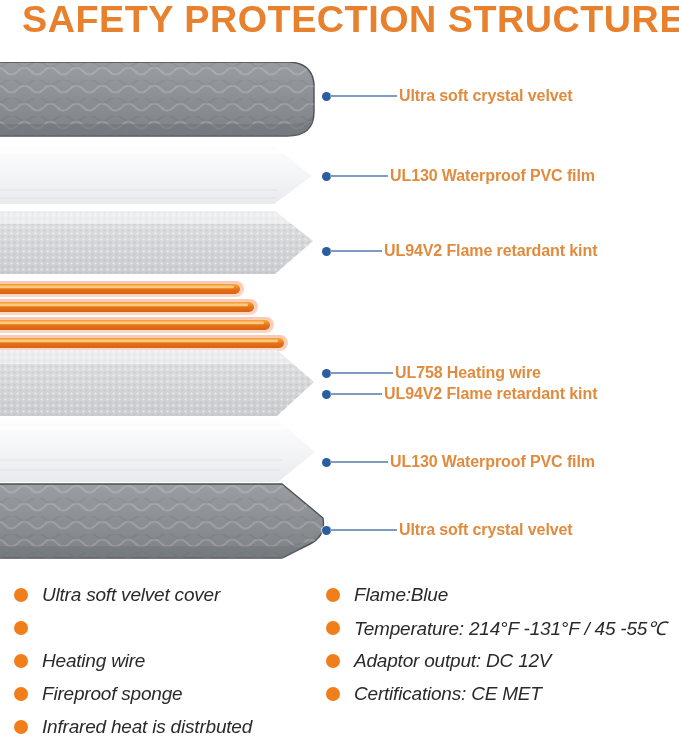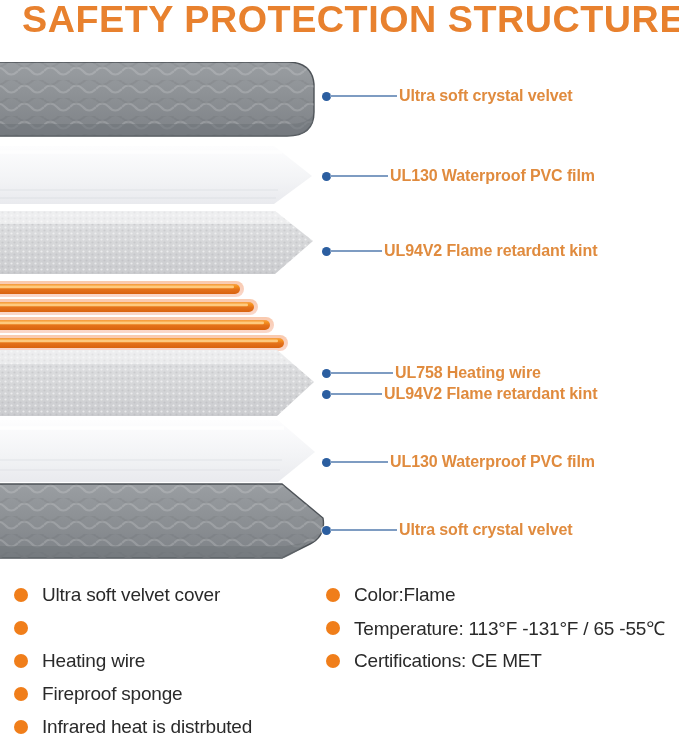--- a/index.html
+++ b/index.html
@@ -88,20 +88,21 @@
     letter-spacing: -0.1px;
   }
 
   
   #specs {
     position: absolute;
     left: 0;
     top: 578px;
     width: 679px;
     height: 160px;
+    font-style: italic;
   }
   .speccol {
     position: absolute;
     top: 0;
   }
   .speccol.left  { left: 14px;  width: 320px; }
   .speccol.right { left: 326px; width: 353px; }
 
   .specrow {
     display: flex;
@@ -308,25 +309,29 @@
     </div>
     <div class="specrow">
       <span class="bdot"></span>
       <span class="btext">Infrared heat is distrbuted</span>
     </div>
   </div>
 
   <div class="speccol right">
     <div class="specrow">
       <span class="bdot"></span>
-      <span class="btext">Color:Flame</span>
-    </div>
-    <div class="specrow">
-      <span class="bdot"></span>
-      <span class="btext">Temperature: 113°F -131°F / 65 -55℃</span>
+      <span class="btext">Flame:Blue</span>
+    </div>
+    <div class="specrow">
+      <span class="bdot"></span>
+      <span class="btext">Temperature: 214°F -131°F / 45 -55℃</span>
+    </div>
+    <div class="specrow">
+      <span class="bdot"></span>
+      <span class="btext">Adaptor  output: DC 12V</span>
     </div>
     <div class="specrow">
       <span class="bdot"></span>
       <span class="btext">Certifications: CE MET</span>
     </div>
   </div>
 
 </div>
 
 </body></html>

